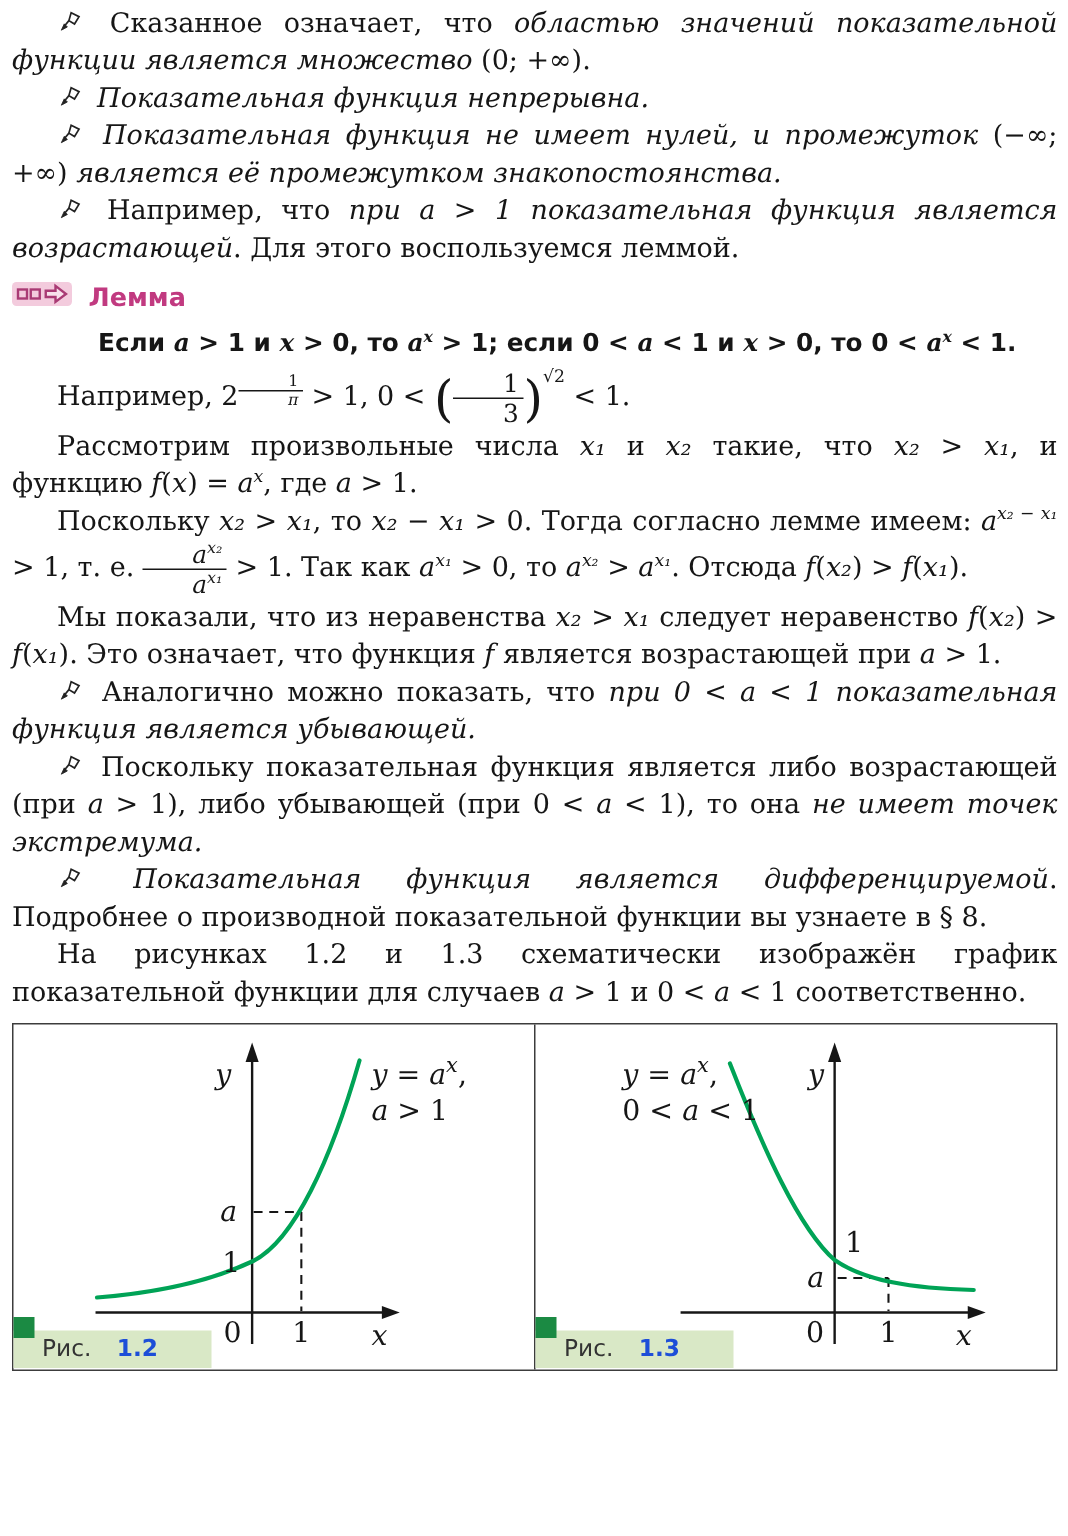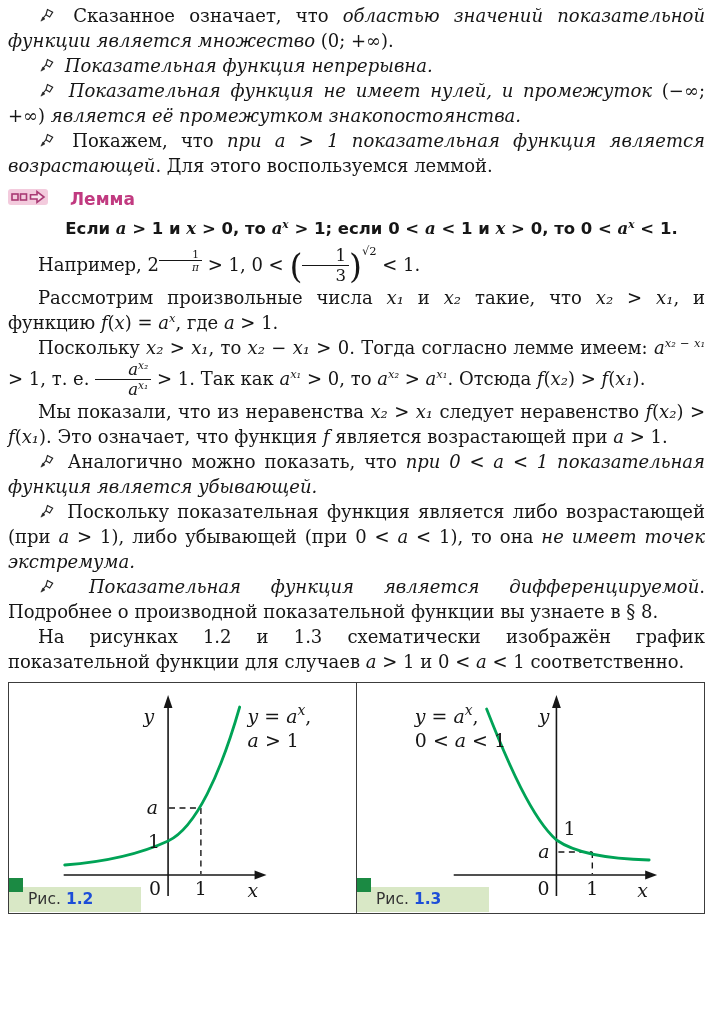--- a/index.html
+++ b/index.html
@@ -20,21 +20,21 @@
   .mi{font-family:"DejaVu Serif","Liberation Serif",serif;font-style:italic;}
   .sup{font-size:64%;vertical-align:0.6em;line-height:0;}
   .sup2{font-size:64%;vertical-align:1.35em;line-height:0;}
   .bigp{font-size:185%;font-weight:400;font-style:normal;vertical-align:-0.22em;line-height:0;}
   .frac{display:inline-block;vertical-align:middle;text-align:center;font-size:0.92em;line-height:1.15;}
   .frac .num{display:block;border-bottom:1.4px solid currentColor;padding:0 3px;}
   .frac .den{display:block;padding:0 3px;}
   .marker{display:inline-block;width:15px;height:15px;margin:0 5px 0 1px;vertical-align:-1px;}
   .marker svg{display:block;}
   
-  .lemma-head{display:flex;align-items:center;gap:22px;margin:9px 0 4px 0;}
+  .lemma-head{display:flex;align-items:center;gap:11px;margin:9px 0 4px 0;}
   .lemma-title{
     font-family:"DejaVu Sans","Liberation Sans",sans-serif;
     font-weight:bold;font-size:17px;color:var(--accent_pink,#c13a80);
   }
   p.lemma-statement{
     margin:2px 0 4px 30px;text-indent:0;
     font-family:"DejaVu Sans","Liberation Sans",sans-serif;
     font-weight:bold;font-size:16.5px;line-height:26px;text-align:center;
   }
   
@@ -49,21 +49,21 @@
   .fig svg.plot{display:block;width:100%;height:100%;}
   .axis{stroke:#161616;stroke-width:1.6;fill:none;}
   .arrowhead{fill:#161616;stroke:none;}
   .curve{stroke:var(--curve_green,#00a356);stroke-width:2.8;fill:none;stroke-linecap:round;}
   .dashes{stroke:#161616;stroke-width:1.4;fill:none;stroke-dasharray:6 4.5;}
   .flabel{font-family:"DejaVu Serif","Liberation Serif",serif;font-size:19px;fill:#161616;}
   .it{font-style:italic;}
   .caption{
     position:absolute;left:0;bottom:1px;width:132px;height:25px;
     background:var(--caption_bg,#d9e8c6);
-    display:flex;align-items:center;gap:5px;padding-left:19px;box-sizing:border-box;
+    display:flex;align-items:center;gap:17px;padding-left:19px;box-sizing:border-box;
     font-family:"DejaVu Sans","Liberation Sans",sans-serif;font-size:15.5px;color:#333;
   }
   .cap-square{position:absolute;left:0;top:-9px;width:14px;height:14px;background:var(--caption_square,#1b8a43);}
   .cap-num{font-weight:bold;color:#1d4ed8;}
   
   .page-number{
     position:absolute;left:8px;top:995px;
     font-family:"DejaVu Sans","Liberation Sans",sans-serif;
     font-weight:bold;font-size:20px;color:#0d0d0d;
   }
@@ -85,21 +85,21 @@
   </svg></span><span> </span><span class="i">Показательная функция непрерывна.</span></p>
   <p class="body"><span class="marker"><svg width="15" height="15" viewBox="0 0 16 16">
     <path d="M9 1.6 L14.6 4.4 L11.4 9.6 L7.4 7.2 Z" fill="none" stroke="#222" stroke-width="1.2"></path>
     <path d="M7.4 7.2 L4.4 10.9" stroke="#222" stroke-width="1.2" fill="none"></path>
     <path d="M2 14 L6.3 11.7 L4.1 9.5 Z" fill="#222" stroke="#222" stroke-width="0.6"></path>
   </svg></span><span> </span><span class="i">Показательная функция не имеет нулей, и промежуток </span><span>(−∞; +∞)</span><span class="i"> является её промежутком знакопостоянства.</span></p>
   <p class="body"><span class="marker"><svg width="15" height="15" viewBox="0 0 16 16">
     <path d="M9 1.6 L14.6 4.4 L11.4 9.6 L7.4 7.2 Z" fill="none" stroke="#222" stroke-width="1.2"></path>
     <path d="M7.4 7.2 L4.4 10.9" stroke="#222" stroke-width="1.2" fill="none"></path>
     <path d="M2 14 L6.3 11.7 L4.1 9.5 Z" fill="#222" stroke="#222" stroke-width="0.6"></path>
-  </svg></span><span> Покажем, что </span><span class="i">при a &gt; 1 показательная функция является возрастающей</span><span>. Для этого воспользуемся леммой.</span></p>
+  </svg></span><span> Например, что </span><span class="i">при a &gt; 1 показательная функция является возрастающей</span><span>. Для этого воспользуемся леммой.</span></p>
 
   <div class="lemma-head">
     <span><svg width="40" height="18" viewBox="0 0 40 18">
       <rect x="0" y="1" width="40" height="16" rx="3" fill="var(--lemma_icon_bg,#f3cbdd)"></rect>
       <rect x="4" y="6" width="6" height="6" fill="none" stroke="var(--lemma_icon_stroke,#a93a74)" stroke-width="1.6"></rect>
       <rect x="12.5" y="6" width="6" height="6" fill="none" stroke="var(--lemma_icon_stroke,#a93a74)" stroke-width="1.6"></rect>
       <path d="M22.5 6.8 h6.5 v-3.2 L36 9 L29 14.3 V11 h-6.5 Z" fill="#ffffff" fill-opacity="0.45" stroke="var(--lemma_icon_stroke,#a93a74)" stroke-width="1.6"></path>
     </svg></span>
     <span class="lemma-title">Лемма</span>
   </div>

